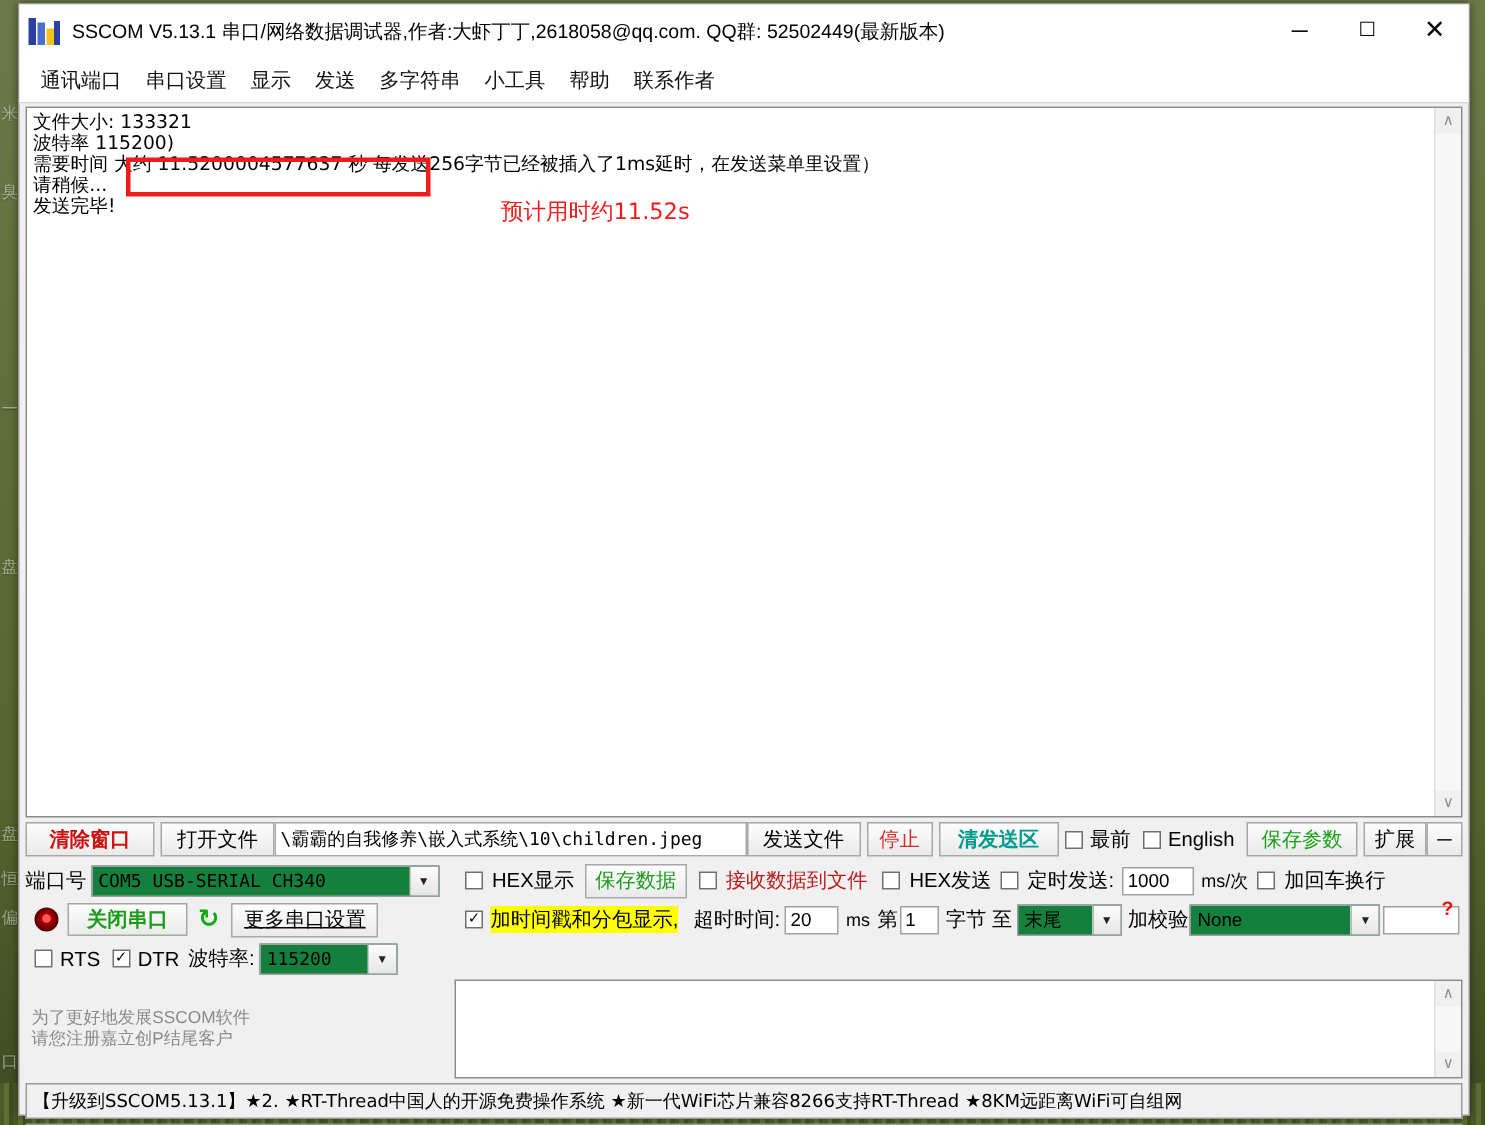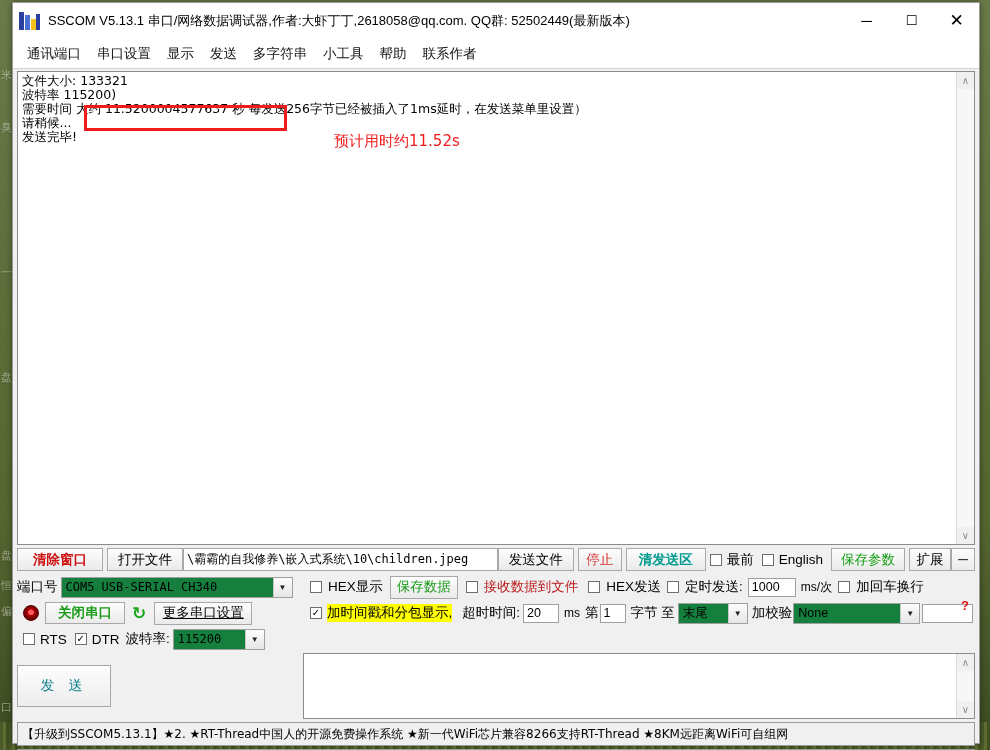--- a/index.html
+++ b/index.html
@@ -280,21 +280,24 @@
       <div class="combo" style="width:92px">
         <div class="val">115200</div>
         <div class="arw">▼</div>
       </div>
     </div>
     <div class="row" style="flex:1 1 auto"></div>
   </div>
 
   <div id="midwrap">
     <div class="row" style="width:283px;flex:0 0 auto">
-      <div class="sendbtn" style="width:76px;height:40px;margin-right:3px">发 送</div>
+      <div style="flex:1 1 auto;padding-left:4px">
+        <div class="reglabel">为了更好地发展SSCOM软件</div>
+        <div class="reglabel">请您注册嘉立创P结尾客户</div>
+      </div>
     </div>
     <div id="sendarea">
       <div class="ta"></div>
       <div class="vsb">
         <div class="arw">∧</div>
         <div class="trough"></div>
         <div class="arw">∨</div>
       </div>
     </div>
   </div>

